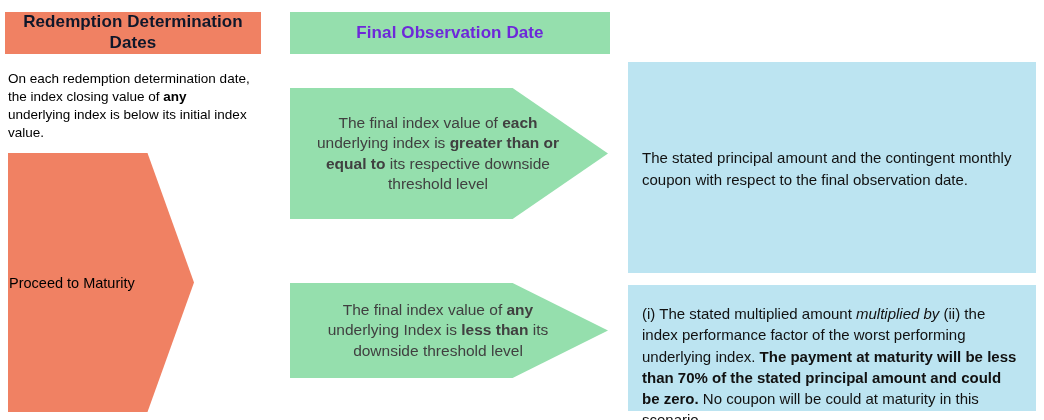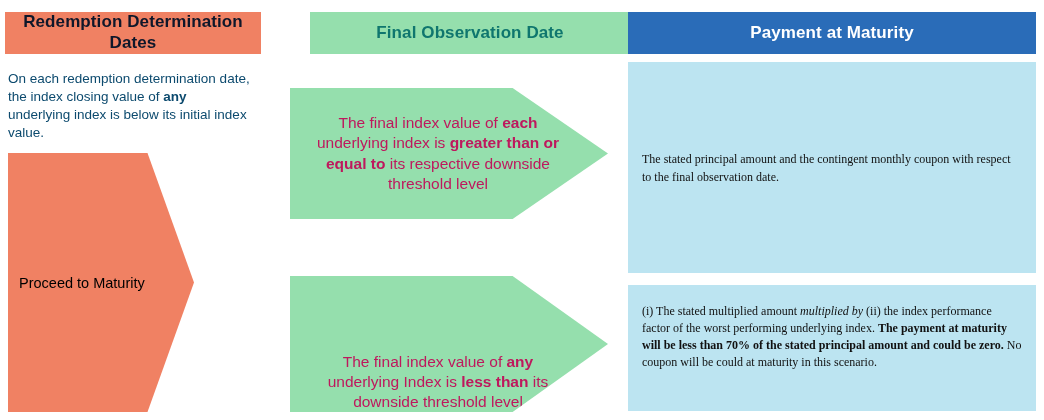--- a/index.html
+++ b/index.html
@@ -33,50 +33,49 @@
   }
   #header-redemption {
     left: 5px;  top: 12px;  width: 256px; height: 42px;
     background: #F08163;
     color: #0f172a;
     font-size: 17px;
   }
   #header-observation {
     left: 290px; top: 12px; width: 320px; height: 42px;
     background: #95DFAD;
-    color: #0f766e;
-    margin-left: 20px;
+    color: #6d28d9;
   }
   #header-payment {
     left: 628px; top: 12px; width: 408px; height: 42px;
     background: #2A6CB8;
     color: #ffffff;
   }
 
   
   #redemption-desc {
     position: absolute;
     left: 8px;  top: 70px;  width: 244px;
     font-size: 13.5px;
     line-height: 1.33;
-    color: #0c4a6e;
+    color: #000000;
   }
 
   
   #proceed-arrow {
     position: absolute;
     left: 8px; top: 153px; width: 186px; height: 259px;
     background: #F08163;
     -webkit-clip-path: polygon(0 0, 75% 0, 100% 50%, 75% 100%, 0 100%);
     clip-path: polygon(0 0, 75% 0, 100% 50%, 75% 100%, 0 100%);
     display: flex;
     align-items: center;
   }
   #proceed-arrow .arrow-label {
-    padding-left: 11px;
+    padding-left: 1px;
     font-size: 14.5px;
     color: #000000;
     white-space: nowrap;
   }
 
   
   .cond-arrow {
     position: absolute;
     left: 290px;
     width: 318px;
@@ -86,66 +85,62 @@
     display: flex;
     align-items: center;
     justify-content: center;
   }
   .cond-arrow .cond-text {
     width: 250px;
     margin-left: -22px;
     text-align: center;
     font-size: 15.5px;
     line-height: 1.3;
-    color: #be185d;
+    color: #404040;
   }
   #cond-arrow-1 { top: 88px;  height: 131px; }
-  #cond-arrow-2 { top: 276px; height: 136px; align-items: flex-end; }
+  #cond-arrow-2 { top: 283px; height: 95px; }
 
   
   .outcome-panel {
     position: absolute;
     left: 628px;
     width: 408px;
     background: #BCE4F1;
     display: flex;
     align-items: center;
   }
   #outcome-panel-1 { top: 62px;  height: 211px; }
   #outcome-panel-2 { top: 285px; height: 126px; align-items: flex-start; }
 
   .outcome-text {
-    font-size: 12px;
+    font-size: 15px;
     line-height: 1.42;
     color: #111111;
     padding: 0 14px;
-    font-family: Liberation Serif, serif;
   }
   #outcome-panel-1 .outcome-text { padding-top: 2px; }
   #outcome-panel-2 .outcome-text { padding-top: 18px; }
 
   b, strong { font-weight: bold; }
   i, em { font-style: italic; margin-top: 24px; }
 </style>
 </head>
 <body>
 
 <div id="canvas">
 
   <div class="col-header" id="header-redemption">
     <span>Redemption Determination Dates</span>
   </div>
 
   <div class="col-header" id="header-observation">
     <span>Final Observation Date</span>
   </div>
 
-  <div class="col-header" id="header-payment">
-    <span>Payment at Maturity</span>
-  </div>
 
   <div id="redemption-desc">
     <span>On each redemption determination date, the index closing value of </span><b>any</b><span> underlying index is below its initial index value.</span>
   </div>
 
   <div id="proceed-arrow">
     <span class="arrow-label">Proceed to Maturity</span>
   </div>
 
   <div class="cond-arrow" id="cond-arrow-1">

